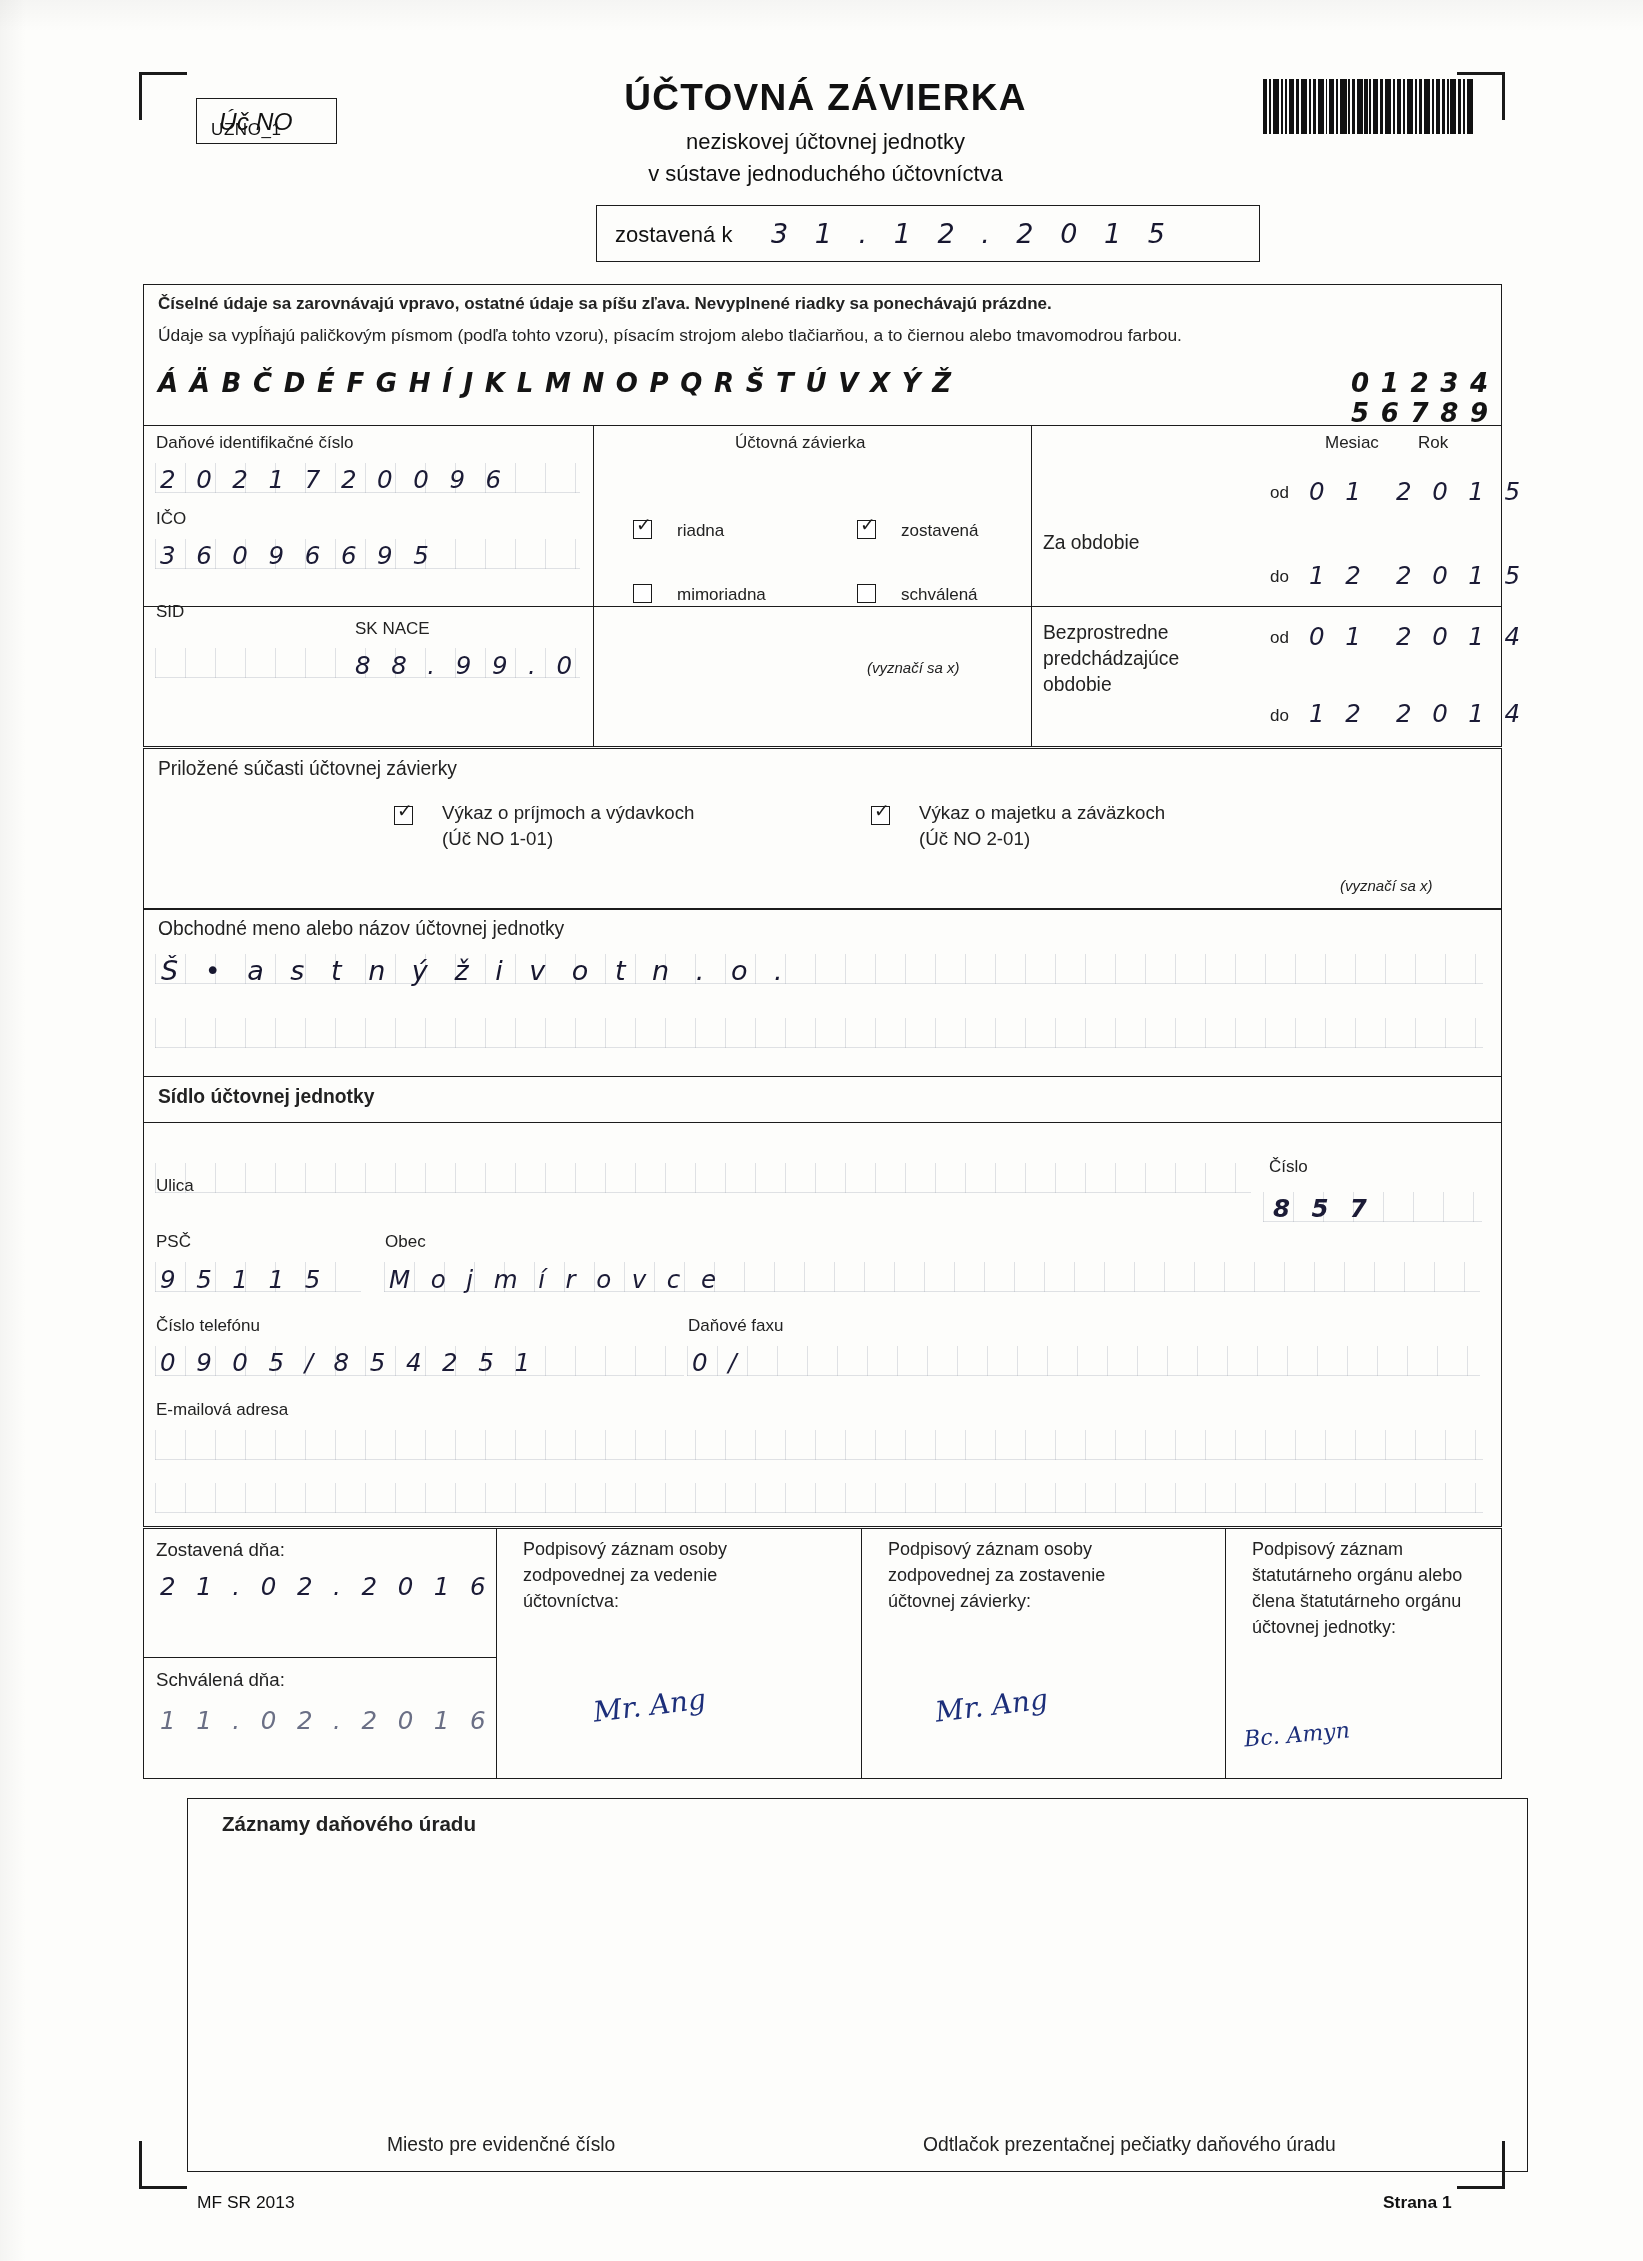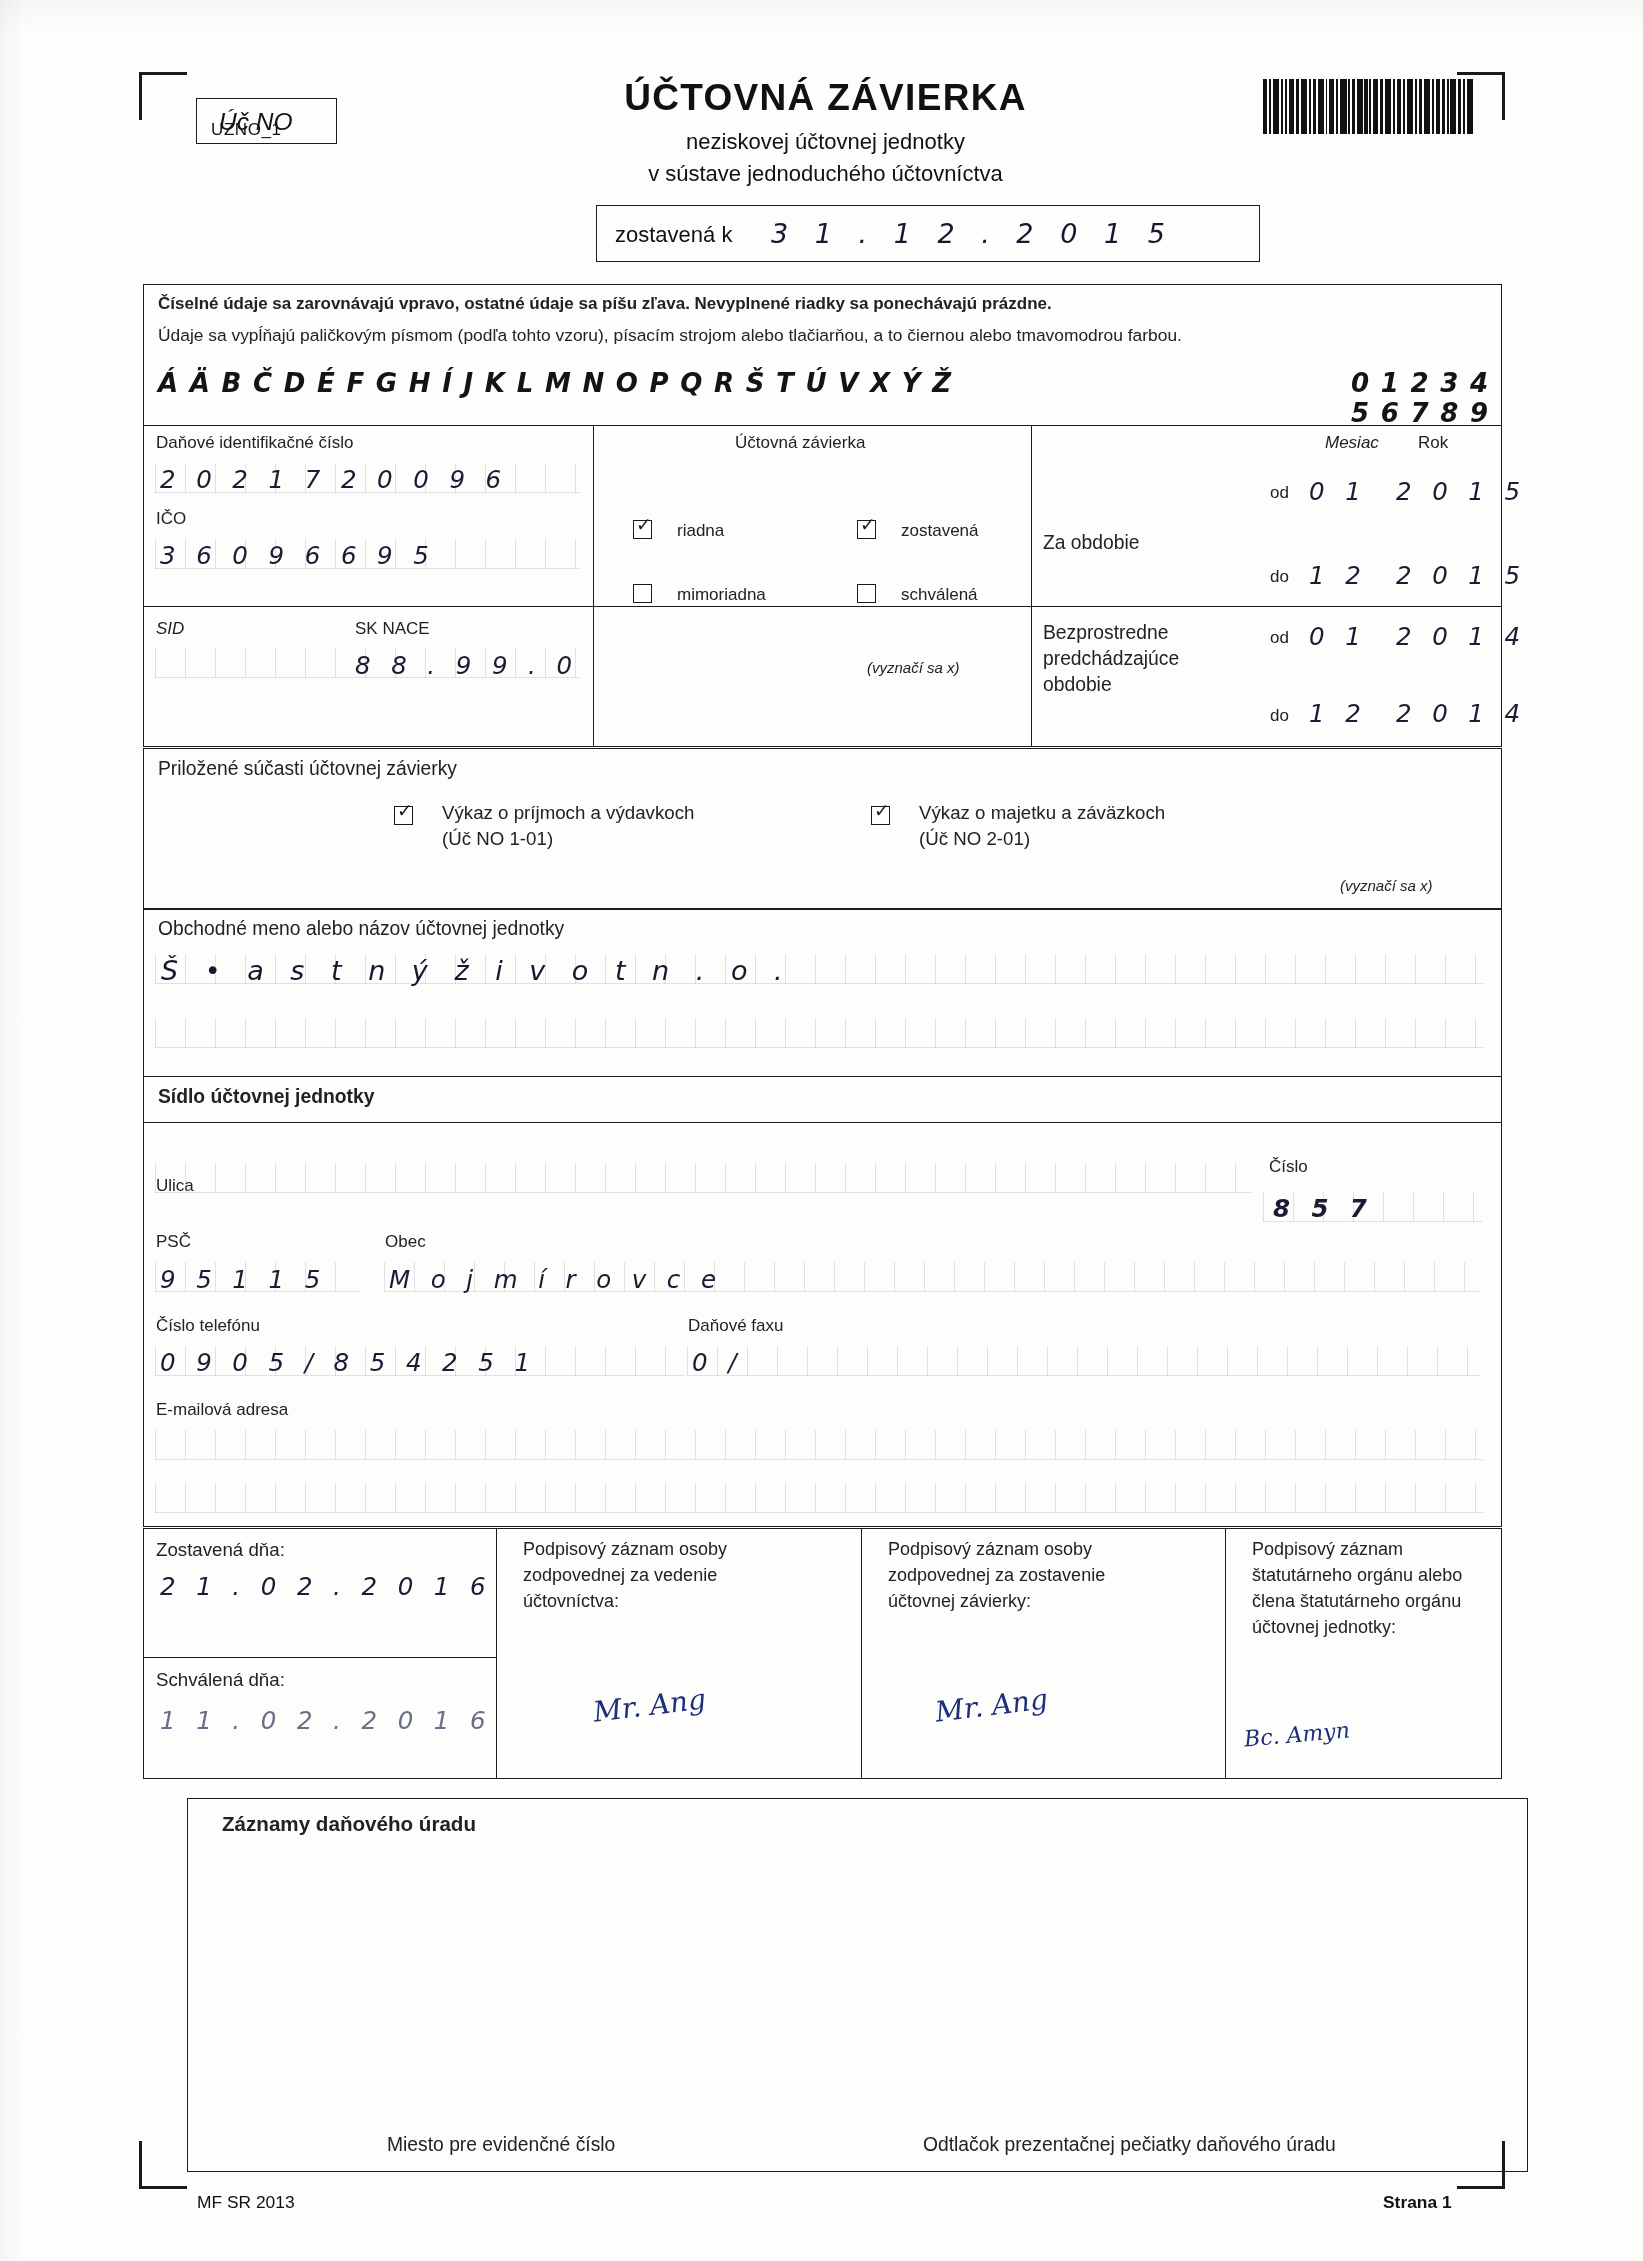--- a/index.html
+++ b/index.html
@@ -247,21 +247,21 @@
   <div class="box" style="left:1031px; top:606px; width:471px; height:1.3px; border-width:1.3px 0 0 0;"></div>
 
   <div class="abs lbl" style="left:156px; top:433px;">Daňové identifikačné číslo</div>
   <div class="comb" style="left:155px; top:463px; width:425px;"></div>
   <div class="abs hand" style="left:160px; top:465px;">2 0 2 1 7 2 0 0 9 6</div>
 
   <div class="abs lbl" style="left:156px; top:509px;">IČO</div>
   <div class="comb" style="left:155px; top:539px; width:425px;"></div>
   <div class="abs hand" style="left:160px; top:541px;">3 6 0 9 6 6 9 5</div>
 
-  <div class="abs lbl" style="left:156px; top:619px;font-style:italic;">SID</div>
+  <div class="abs lbl" style="left:156px; top:602px;">SID</div>
   <div class="abs lbl" style="left:355px; top:619px;">SK NACE</div>
   <div class="comb" style="left:155px; top:648px; width:425px;"></div>
   <div class="abs hand" style="left:160px; top:651px;"></div>
   <div class="abs hand" style="left:355px; top:651px;">8 8 . 9 9 . 0</div>
 
   <div class="abs lbl" style="left:735px; top:433px;">Účtovná závierka</div>
 
   <div class="cbx" style="left:633px; top:520px;">
       <span class="mark">✓</span>
     </div>
@@ -273,21 +273,21 @@
   <div class="abs lbl" style="left:901px; top:521px;">zostavená</div>
 
   <div class="cbx" style="left:633px; top:584px;"></div>
   <div class="abs lbl" style="left:677px; top:585px;">mimoriadna</div>
 
   <div class="cbx" style="left:857px; top:584px;"></div>
   <div class="abs lbl" style="left:901px; top:585px;">schválená</div>
 
   <div class="abs lbl-sm ital" style="left:867px; top:659px;">(vyznačí sa x)</div>
 
-  <div class="abs lbl" style="left:1325px; top:433px;font-style:italic;">Mesiac</div>
+  <div class="abs lbl" style="left:1325px; top:433px;">Mesiac</div>
   <div class="abs lbl" style="left:1418px; top:433px;">Rok</div>
 
   <div class="abs lbl" style="left:1043px; top:532px; font-size:19.3px;">Za obdobie</div>
 
   <div class="abs lbl" style="left:1270px; top:483px;">od</div>
   <div class="abs hand" style="left:1309px; top:477px;">0 1</div>
   <div class="abs hand" style="left:1396px; top:477px;">2 0 1 5</div>
 
   <div class="abs lbl" style="left:1270px; top:567px;">do</div>
   <div class="abs hand" style="left:1309px; top:561px;">1 2</div>

